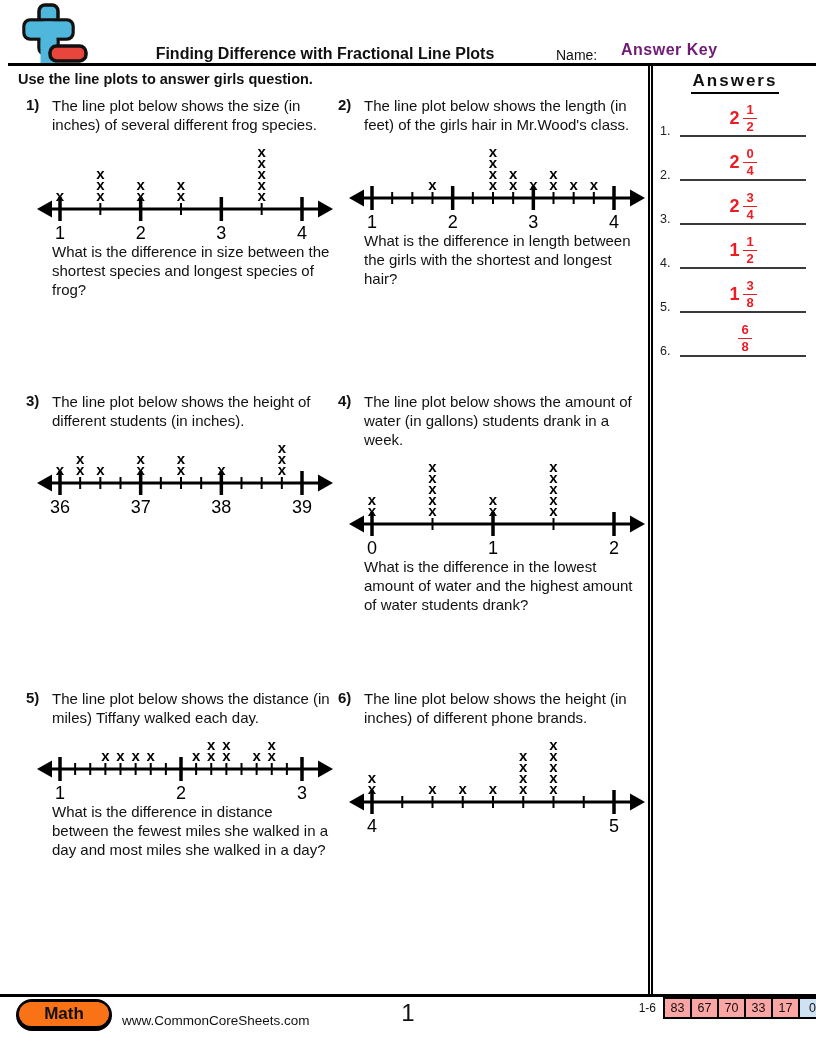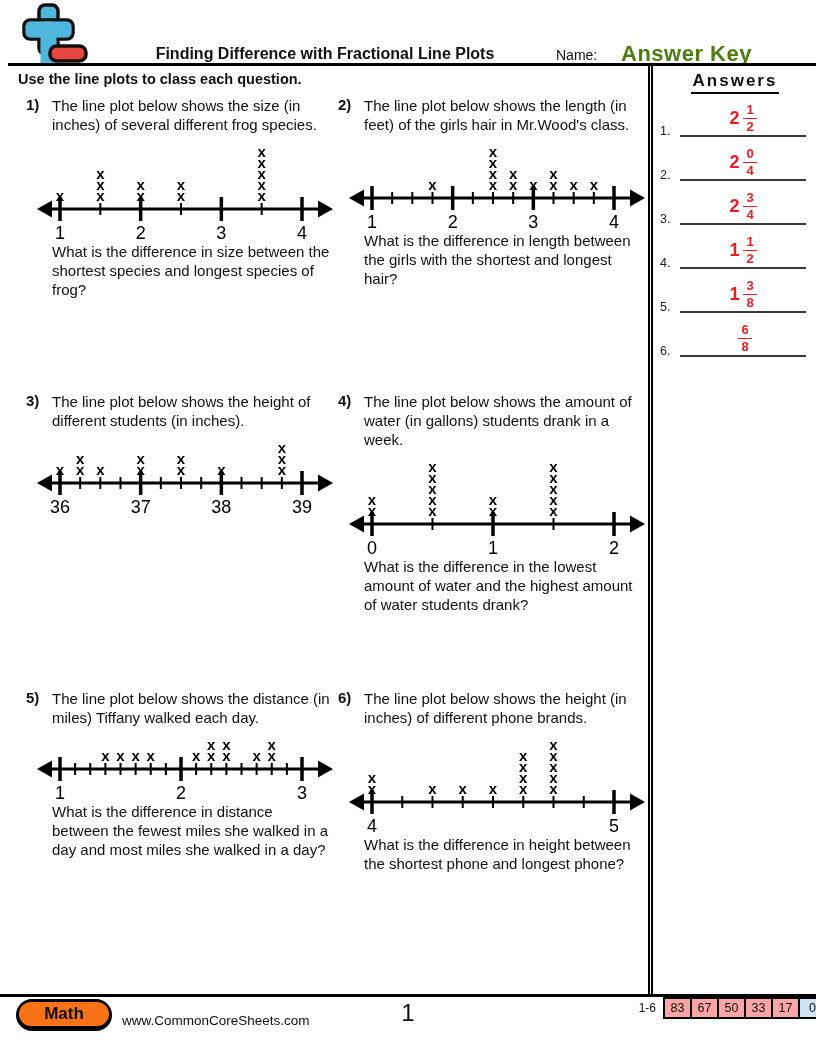--- a/index.html
+++ b/index.html
@@ -4,21 +4,21 @@
 <style>
   html,body{margin:0;padding:0;background:#fff;}
   body{font-family:"Liberation Sans", sans-serif; color:#111;}
   .page{position:relative;width:816px;height:1056px;background:#fff;overflow:hidden;padding-left:14px;}
 
   
   .logo{position:absolute;left:12px;top:2px;width:76px;height:64px;}
   .header-line{position:absolute;left:8px;top:63px;width:808px;height:3px;background:#000;}
   .title{position:absolute;left:0;top:45px;width:650px;text-align:center;font-size:16px;font-weight:600;}
   .name-label{position:absolute;left:556px;top:47px;font-size:14px;}
-  .answer-key{position:absolute;left:621px;top:41px;font-size:22px;font-weight:bold;color:#4d7c0f;letter-spacing:.5px;}
+  .answer-key{position:absolute;left:621px;top:41px;font-size:16px;font-weight:bold;color:#701a75;letter-spacing:.5px;}
   .instruction{position:absolute;left:18px;top:71px;font-size:14.5px;font-weight:bold;}
 
   
   .vsep{position:absolute;left:648px;top:66px;height:928px;width:0;border-left:5px double #000;}
 
   
   .answers-title{position:absolute;left:656px;top:71px;width:158px;text-align:center;}
   .answers-title span{display:inline-block;font-size:17px;font-weight:bold;letter-spacing:2px;border-bottom:2.5px solid #000;padding:0 2px 1px;}
   .answer-row{position:absolute;left:656px;width:156px;height:44px;}
   .ans-num{position:absolute;left:4px;bottom:3px;font-size:12.5px;color:#222;}
@@ -60,21 +60,21 @@
     <rect x="27" y="3" width="19" height="49" rx="6" fill="#4fb7dc" stroke="#111" stroke-width="3.5"></rect>
     <rect x="12" y="18" width="49" height="19" rx="6" fill="#4fb7dc" stroke="#111" stroke-width="3.5"></rect>
     <rect x="28.5" y="19.5" width="16" height="46" rx="5" fill="#4fb7dc" stroke="none"></rect>
     <rect x="13.5" y="19.5" width="46" height="16" rx="5" fill="#4fb7dc" stroke="none"></rect>
     <rect x="38" y="44" width="36" height="15" rx="6.5" fill="#e8453c" stroke="#111" stroke-width="3.5"></rect>
   </svg>
   <div class="title">Finding Difference with Fractional Line Plots</div>
   <div class="name-label">Name:</div>
   <div class="answer-key">Answer Key</div>
   <div class="header-line"></div>
-  <div class="instruction">Use the line plots to class each question.</div>
+  <div class="instruction">Use the line plots to answer girls question.</div>
 
   <div class="vsep"></div>
 
   <div class="answers-title"><span>Answers</span></div>
 
   <div class="answer-row" style="top:97px">
     <span class="ans-num">1.</span>
     <span class="ans-line"></span>
     <span class="ans-value">
       <span class="ans-whole">2</span>
@@ -363,32 +363,31 @@
         <text x="177.25" y="61" text-anchor="middle" font-size="15" font-weight="bold" fill="#000">x</text>
         <text x="177.25" y="50" text-anchor="middle" font-size="15" font-weight="bold" fill="#000">x</text>
         <text x="177.25" y="39" text-anchor="middle" font-size="15" font-weight="bold" fill="#000">x</text>
         <text x="177.25" y="28" text-anchor="middle" font-size="15" font-weight="bold" fill="#000">x</text>
         <text x="207.5" y="61" text-anchor="middle" font-size="15" font-weight="bold" fill="#000">x</text>
         <text x="207.5" y="50" text-anchor="middle" font-size="15" font-weight="bold" fill="#000">x</text>
         <text x="207.5" y="39" text-anchor="middle" font-size="15" font-weight="bold" fill="#000">x</text>
         <text x="207.5" y="28" text-anchor="middle" font-size="15" font-weight="bold" fill="#000">x</text>
         <text x="207.5" y="17" text-anchor="middle" font-size="15" font-weight="bold" fill="#000">x</text>
       </svg>
-    <div class="question">What is the difference in height between the shortest phone and longest phone?</div>
   </div>
 
   <div class="footer-line"></div>
   <div class="math-pill">
     <div class="math-pill-inner">Math</div>
   </div>
   <div class="site">www.CommonCoreSheets.com</div>
   <div class="page-num">1</div>
   <div class="score-strip">
     <span class="score-label">1-6</span>
     <span class="score-box">83</span>
     <span class="score-box">67</span>
-    <span class="score-box">50</span>
+    <span class="score-box">70</span>
     <span class="score-box">33</span>
     <span class="score-box">17</span>
     <span class="score-box active">0</span>
   </div>
 
 </div>
 
 </body></html>

